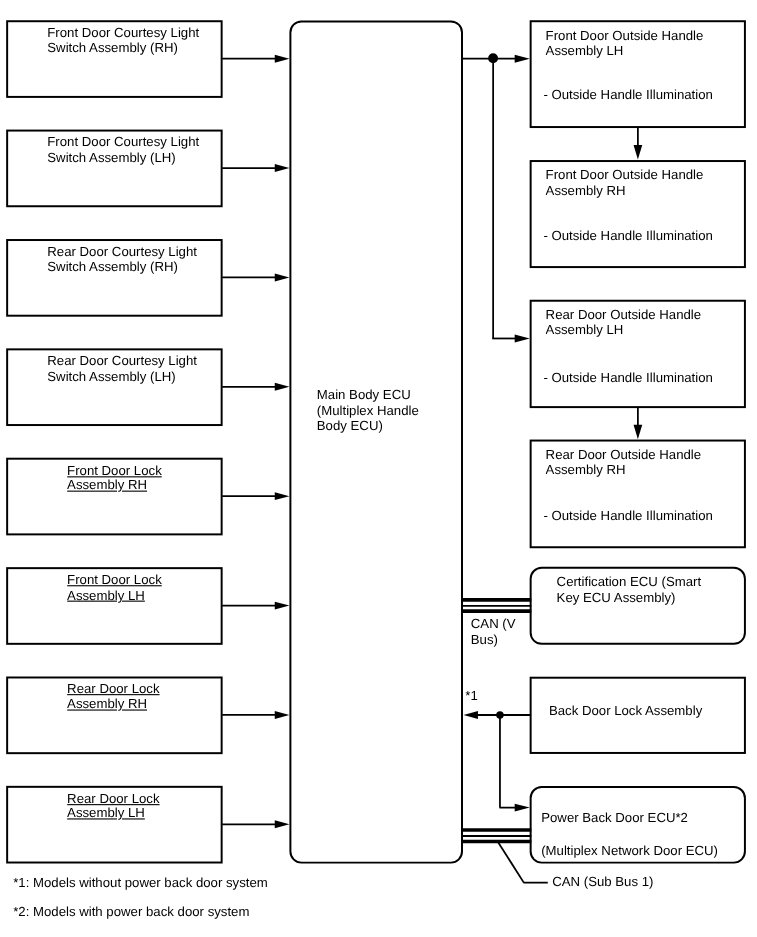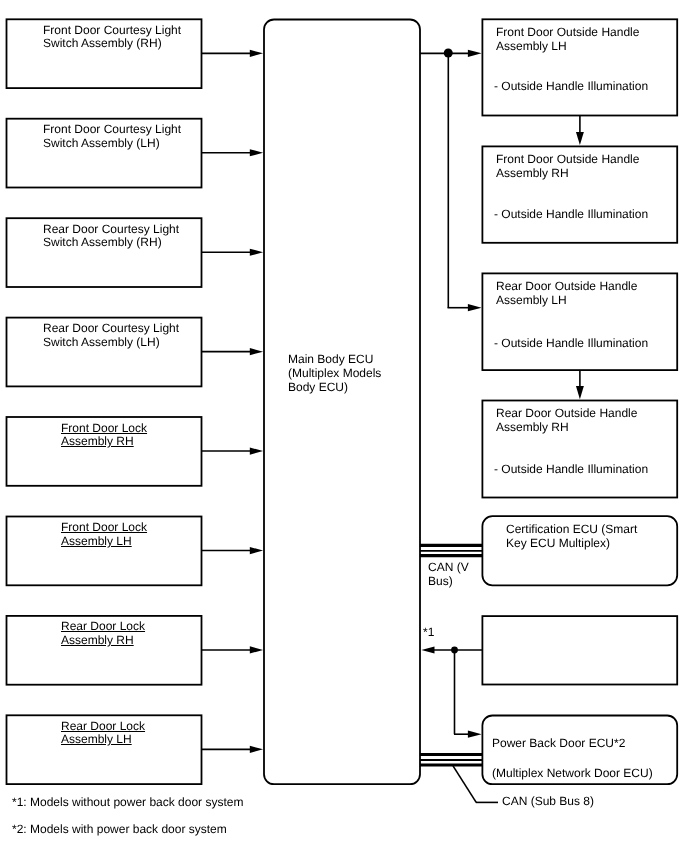--- a/index.html
+++ b/index.html
@@ -85,21 +85,21 @@
   <div class="txt l1">Rear Door Lock</div>
   <div class="txt l2">Assembly RH</div>
 </div>
 <div class="node ln ctr" style="left:6.5px;top:715.3px;">
   <div class="txt l1">Rear Door Lock</div>
   <div class="txt l2">Assembly LH</div>
 </div>
 
 <div class="node center-node rounded" style="left:264px;top:19.5px;width:148px;height:764.7px;">
   <div class="txt c1">Main Body ECU</div>
-  <div class="txt c2">(Multiplex Models</div>
+  <div class="txt c2">(Multiplex Handle</div>
   <div class="txt c3">Body ECU)</div>
 </div>
 
 <div class="node rn" style="left:482.4px;top:19.3px;height:96.2px;">
   <div class="txt r1">Front Door Outside Handle</div>
   <div class="txt r2">Assembly LH</div>
   <div class="txt r3 r3-0">- Outside Handle Illumination</div>
 </div>
 <div class="node rn" style="left:482.4px;top:146.4px;height:96.4px;">
   <div class="txt r1">Front Door Outside Handle</div>
@@ -111,21 +111,24 @@
   <div class="txt r2">Assembly LH</div>
   <div class="txt r3 r3-2">- Outside Handle Illumination</div>
 </div>
 <div class="node rn" style="left:482.4px;top:400.5px;height:97.0px;">
   <div class="txt r1">Rear Door Outside Handle</div>
   <div class="txt r2">Assembly RH</div>
   <div class="txt r3 r3-3">- Outside Handle Illumination</div>
 </div>
 <div class="node rn rounded" style="left:482.4px;top:516.2px;height:60px;">
   <div class="txt r1 ind">Certification ECU (Smart</div>
-  <div class="txt r2 ind">Key ECU Multiplex)</div>
+  <div class="txt r2 ind">Key ECU Assembly)</div>
+</div>
+<div class="node rn" style="left:482.4px;top:616.1px;height:68.4px;">
+  <div class="txt rmid">Back Door Lock Assembly</div>
 </div>
 <div class="node rn rounded pbd" style="left:482.4px;top:715.5px;height:68.7px;">
   <div class="txt p1">Power Back Door ECU*2</div>
   <div class="txt p2">(Multiplex Network Door ECU)</div>
 </div>
 
 <svg class="wires" viewBox="0 0 688 852" width="688" height="852" aria-hidden="true">
   <g fill="none" stroke="#000" stroke-width="1.8">
     <rect x="6.5" y="19.3" width="195" height="68.8"></rect>
     <rect x="6.5" y="118.7" width="195" height="68.8"></rect>
@@ -203,18 +206,18 @@
 
   <g fill="#000" stroke="none">
     <circle cx="448.25" cy="53" r="4.5"></circle>
     <circle cx="454.5" cy="650" r="3.4"></circle>
   </g>
 </svg>
 
 <div class="txt lbl-can-v">CAN (V</div>
 <div class="txt lbl-can-v2">Bus)</div>
 <div class="txt lbl-star1">*1</div>
-<div class="txt lbl-can-sub">CAN (Sub Bus 8)</div>
+<div class="txt lbl-can-sub">CAN (Sub Bus 1)</div>
 
 <div class="txt fn1">*1: Models without power back door system</div>
 <div class="txt fn2">*2: Models with power back door system</div>
 
 </div>
 
 </body></html>

